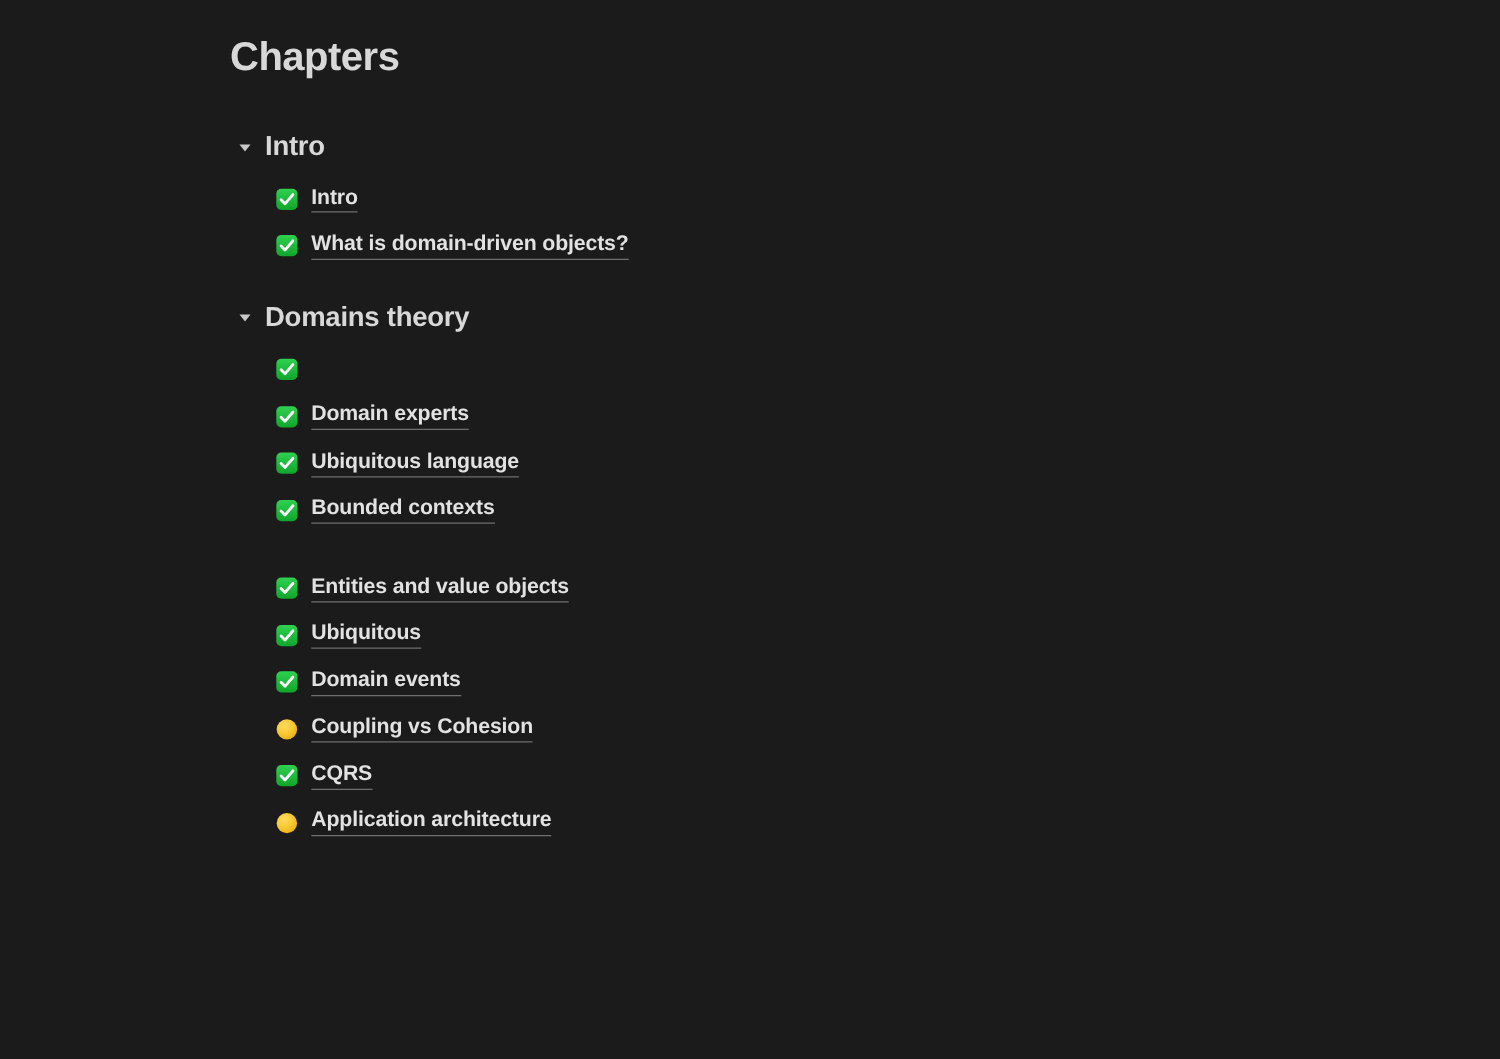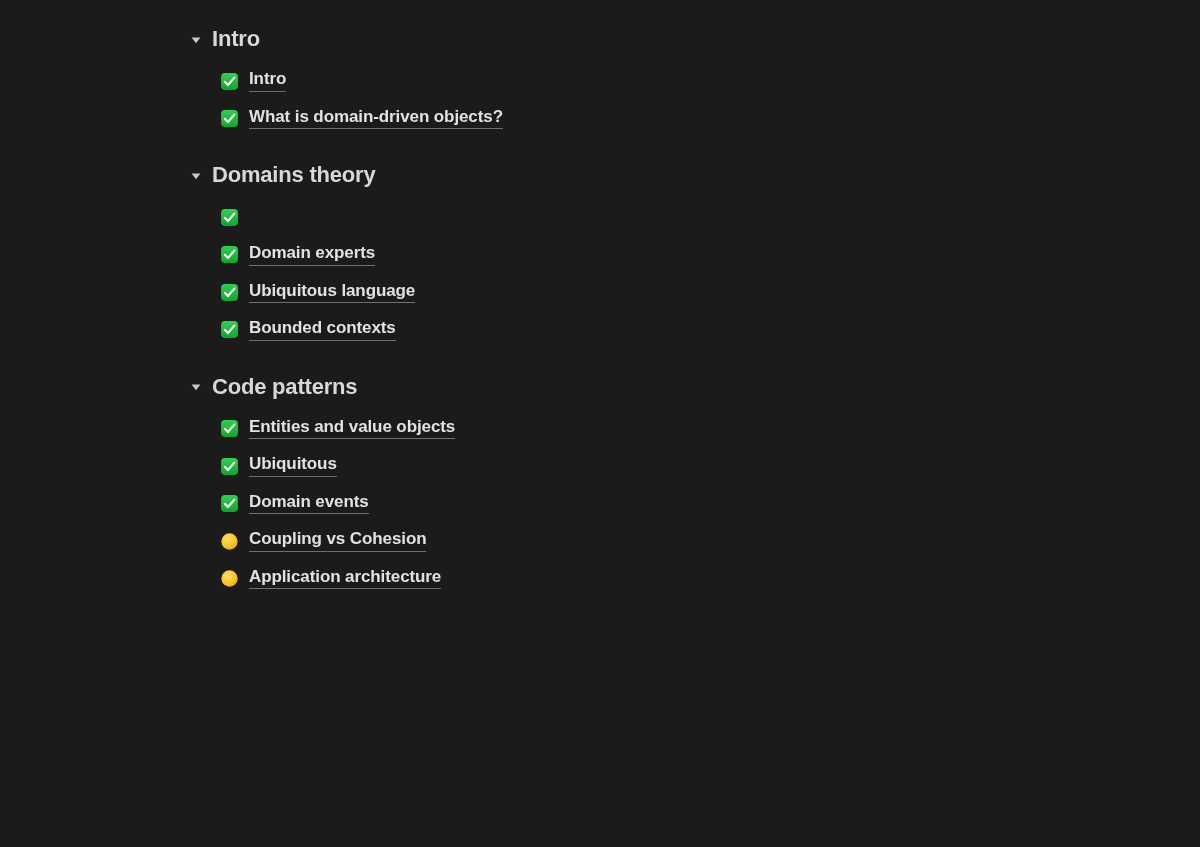--- a/index.html
+++ b/index.html
@@ -98,20 +98,21 @@
     border-bottom: 1px solid #6f6f6f;
     padding-bottom: 2px;
     line-height: 1.1;
     cursor: pointer;
   }
 </style>
 </head>
 <body>
 
 <div class="page">
+  <h1 class="page-title">Chapters</h1>
   <div id="sections-root">
       <section class="section">
         <div class="section-header">
           <span class="disclosure">
             <svg width="12" height="12" viewBox="0 0 12 12" aria-hidden="true">
               <path d="M1.6 3.6 L10.4 3.6 L6 9.2 Z" fill="#c9c9c9"></path>
             </svg>
           </span>
           <span class="section-title">Intro</span>
         </div>
@@ -213,28 +214,20 @@
                 </defs>
                 <rect x="1.1" y="1.1" width="17.8" height="17.8" rx="4.2" fill="url(#gg)"></rect>
                 <path d="M5.1 10.3 L8.4 13.7 L15.1 5.9" fill="none" stroke="#ffffff" stroke-width="2.3" stroke-linecap="round" stroke-linejoin="round"></path>
               </svg>
             </span>
             <a class="chapter-link" href="#">Bounded contexts</a>
           </li>
         </ul>
       </section>
       <section class="section">
-        <div class="section-header">
-          <span class="disclosure">
-            <svg width="12" height="12" viewBox="0 0 12 12" aria-hidden="true">
-              <path d="M1.6 3.6 L10.4 3.6 L6 9.2 Z" fill="#c9c9c9"></path>
-            </svg>
-          </span>
-          <span class="section-title">Code patterns</span>
-        </div>
         <ul class="chapter-list">
           <li class="chapter-row">
             <span class="status-icon">
               <svg width="19" height="19" viewBox="0 0 20 20" aria-hidden="true">
                 <defs>
                   <linearGradient id="gg" x1="0" y1="0" x2="0" y2="1">
                     <stop offset="0%" stop-color="#2fd14f"></stop>
                     <stop offset="100%" stop-color="#10a52c"></stop>
                   </linearGradient>
                 </defs>
@@ -286,20 +279,35 @@
                 </defs>
                 <circle cx="10" cy="10" r="8.6" fill="url(#yg)"></circle>
               </svg>
             </span>
             <a class="chapter-link" href="#">Coupling vs Cohesion</a>
           </li>
           <li class="chapter-row">
             <span class="status-icon">
               <svg width="19" height="19" viewBox="0 0 20 20" aria-hidden="true">
                 <defs>
+                  <linearGradient id="gg" x1="0" y1="0" x2="0" y2="1">
+                    <stop offset="0%" stop-color="#2fd14f"></stop>
+                    <stop offset="100%" stop-color="#10a52c"></stop>
+                  </linearGradient>
+                </defs>
+                <rect x="1.1" y="1.1" width="17.8" height="17.8" rx="4.2" fill="url(#gg)"></rect>
+                <path d="M5.1 10.3 L8.4 13.7 L15.1 5.9" fill="none" stroke="#ffffff" stroke-width="2.3" stroke-linecap="round" stroke-linejoin="round"></path>
+              </svg>
+            </span>
+            <a class="chapter-link" href="#">CQRS</a>
+          </li>
+          <li class="chapter-row">
+            <span class="status-icon">
+              <svg width="19" height="19" viewBox="0 0 20 20" aria-hidden="true">
+                <defs>
                   <radialGradient id="yg" cx="38%" cy="32%" r="75%">
                     <stop offset="0%" stop-color="#ffdc5e"></stop>
                     <stop offset="60%" stop-color="#f7c62e"></stop>
                     <stop offset="100%" stop-color="#e8ab10"></stop>
                   </radialGradient>
                 </defs>
                 <circle cx="10" cy="10" r="8.6" fill="url(#yg)"></circle>
               </svg>
             </span>
             <a class="chapter-link" href="#">Application architecture</a>

